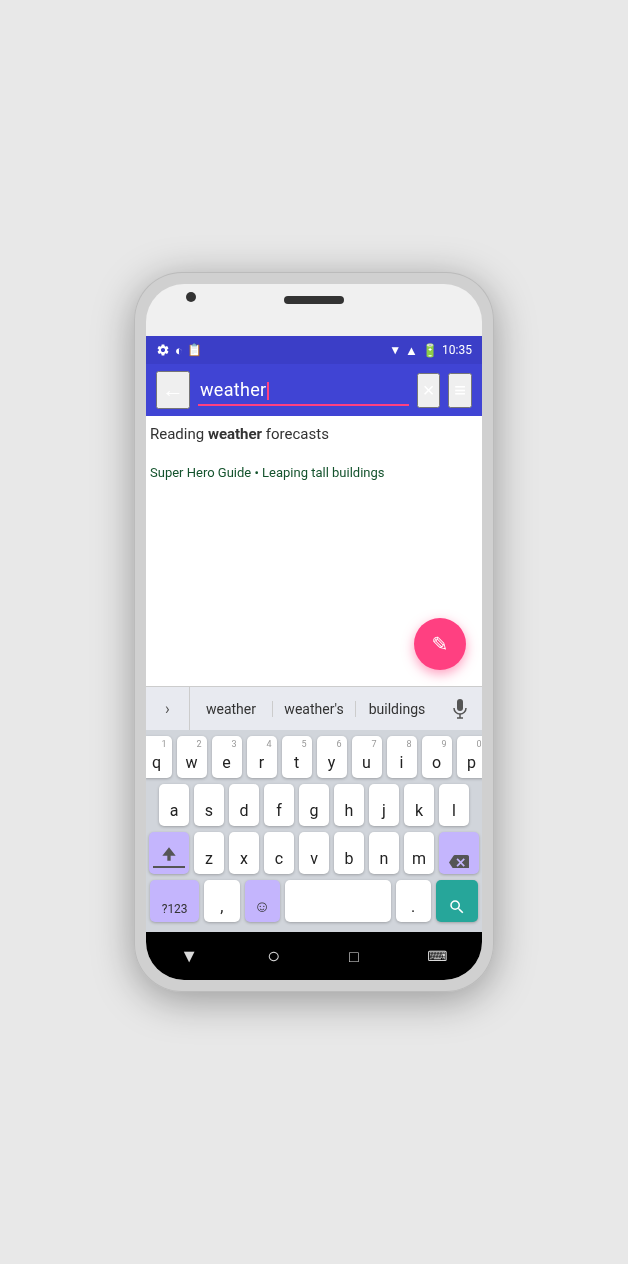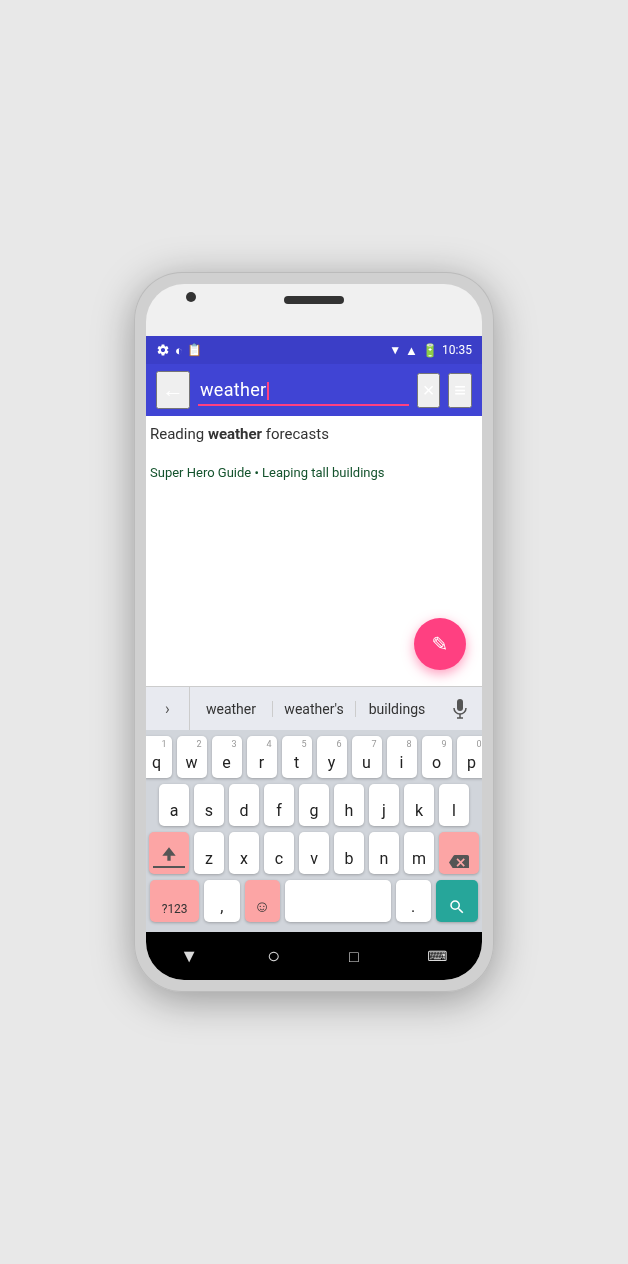--- a/index.html
+++ b/index.html
@@ -303,21 +303,21 @@
 
     .key-number {
       position: absolute;
       top: 3px;
       right: 5px;
       font-size: 9px;
       color: #999;
     }
 
     .key-special {
-      background: #fca5a5;
+      background: #c4b5fd;
       color: #333;
       font-size: 13px;
     }
 
     .key-space {
       background: white;
       flex: 4;
     }
 
     .key-action {

